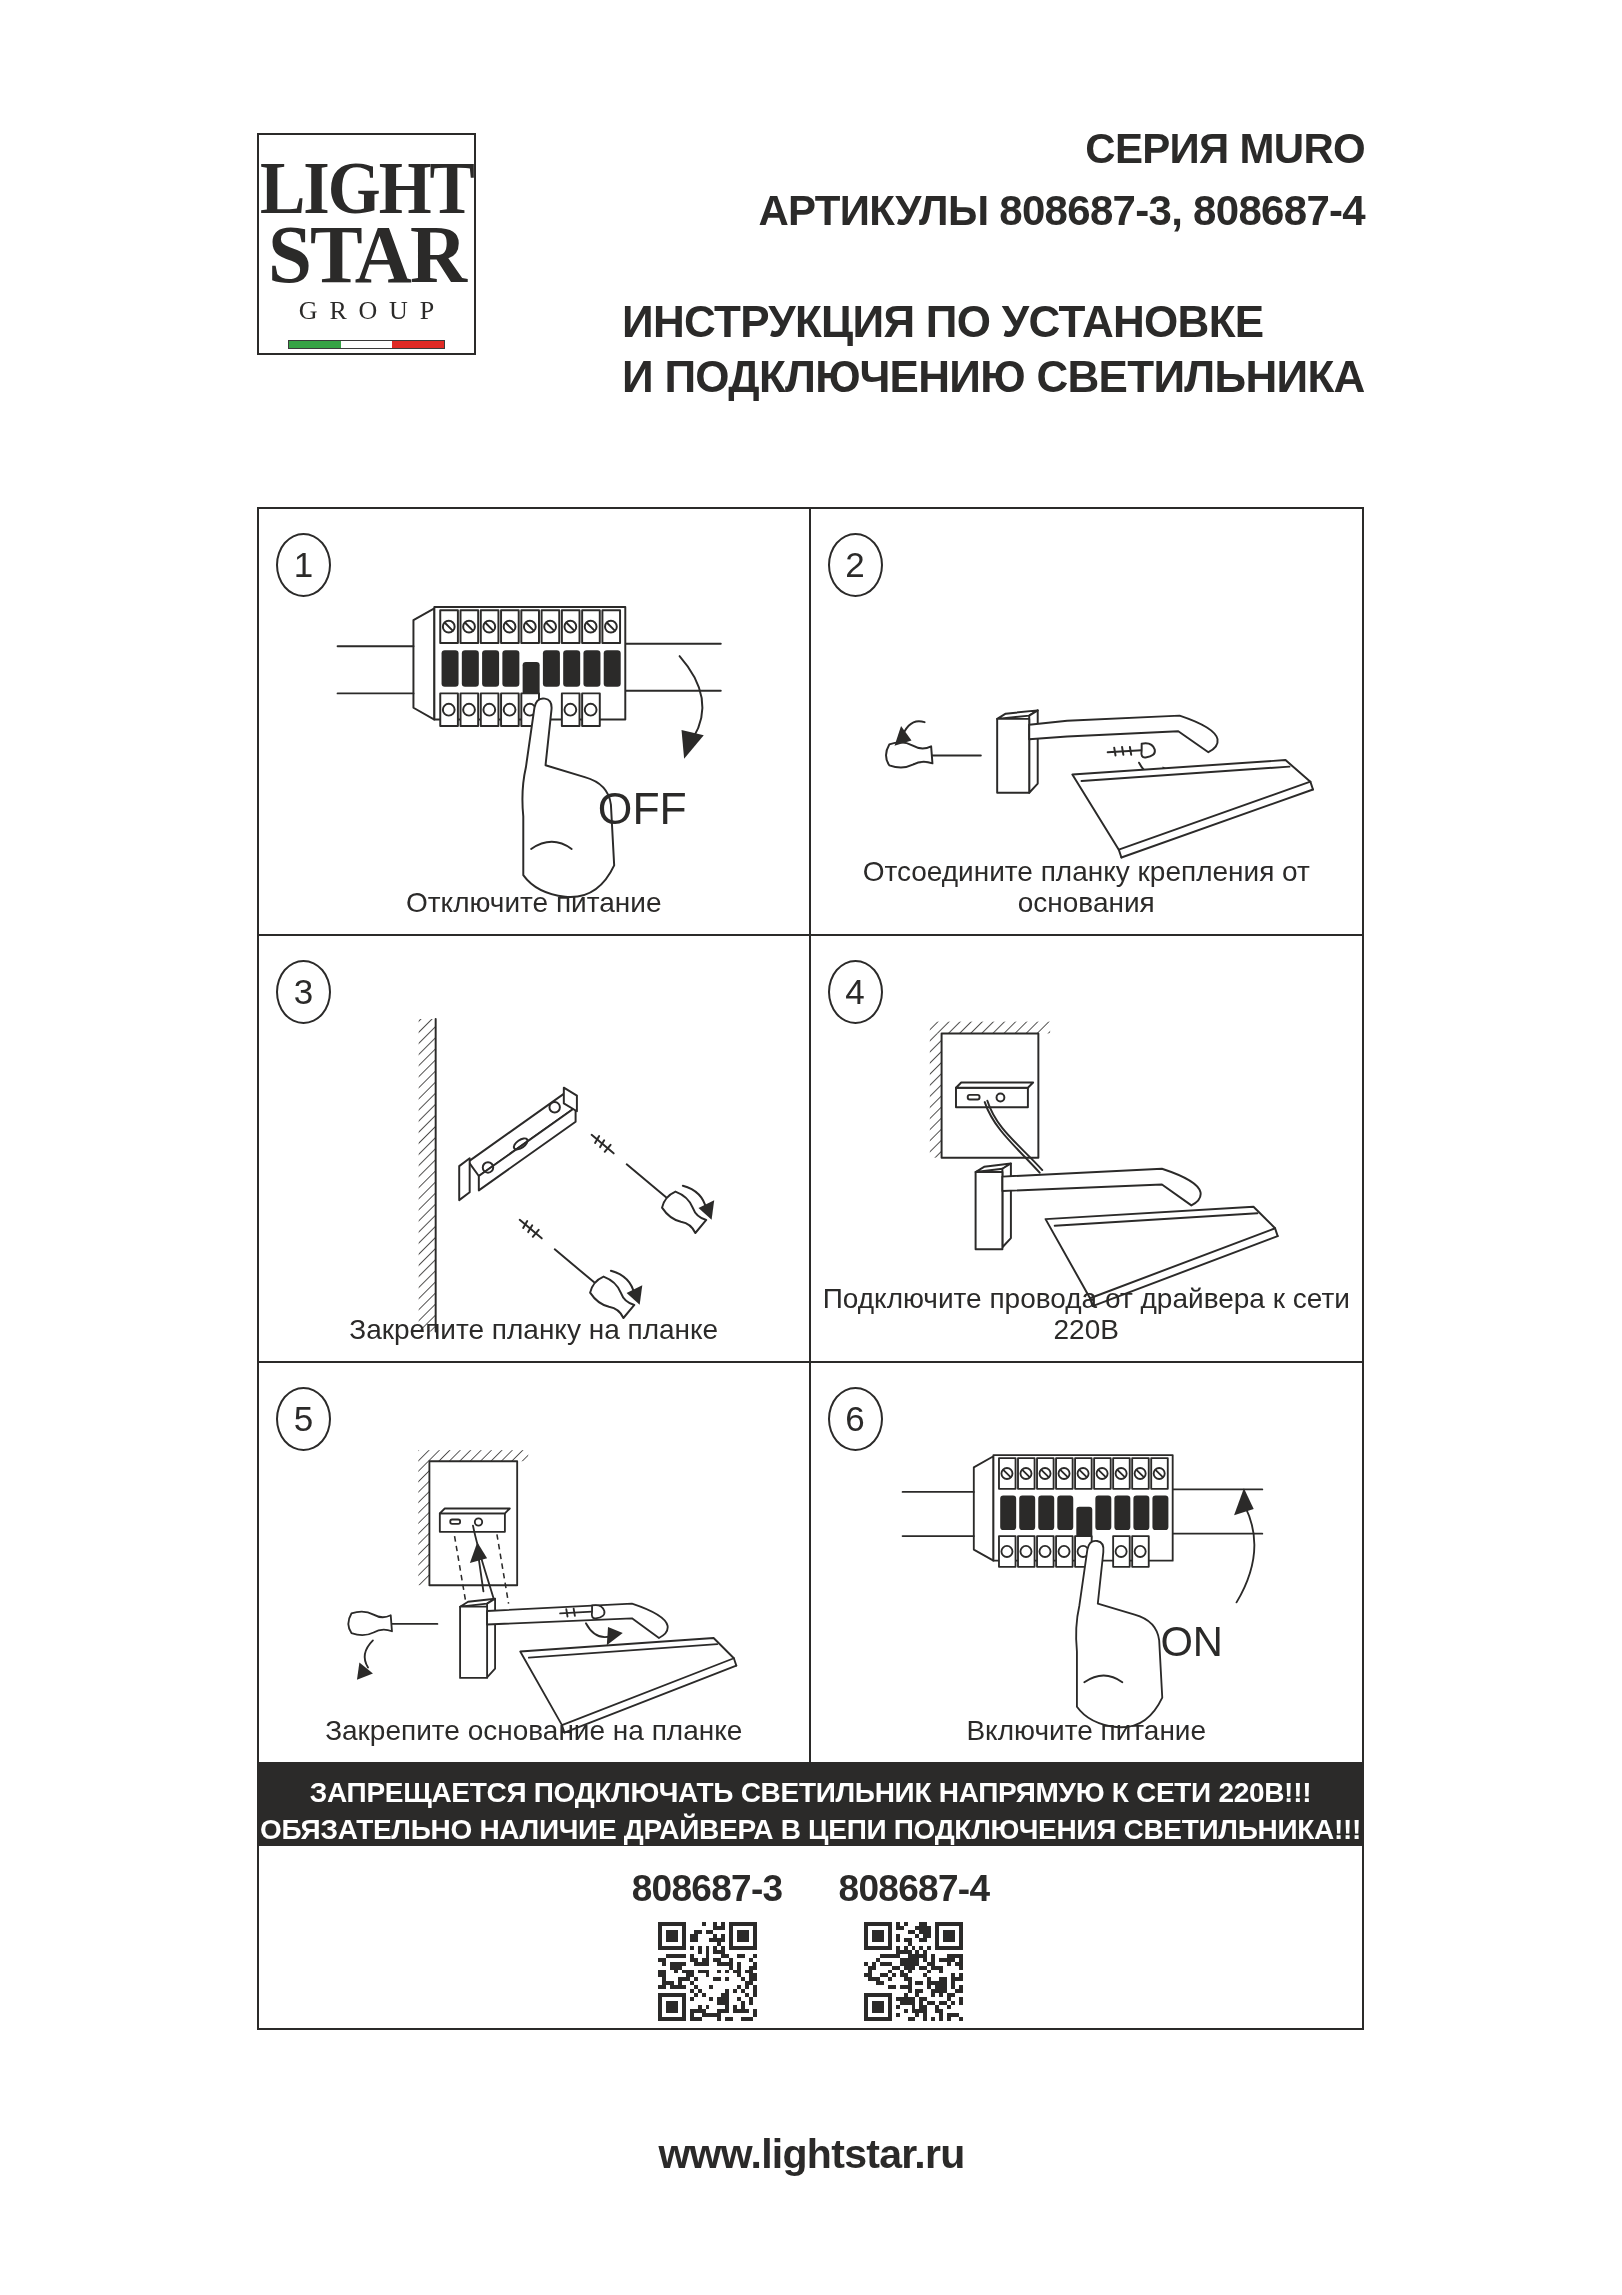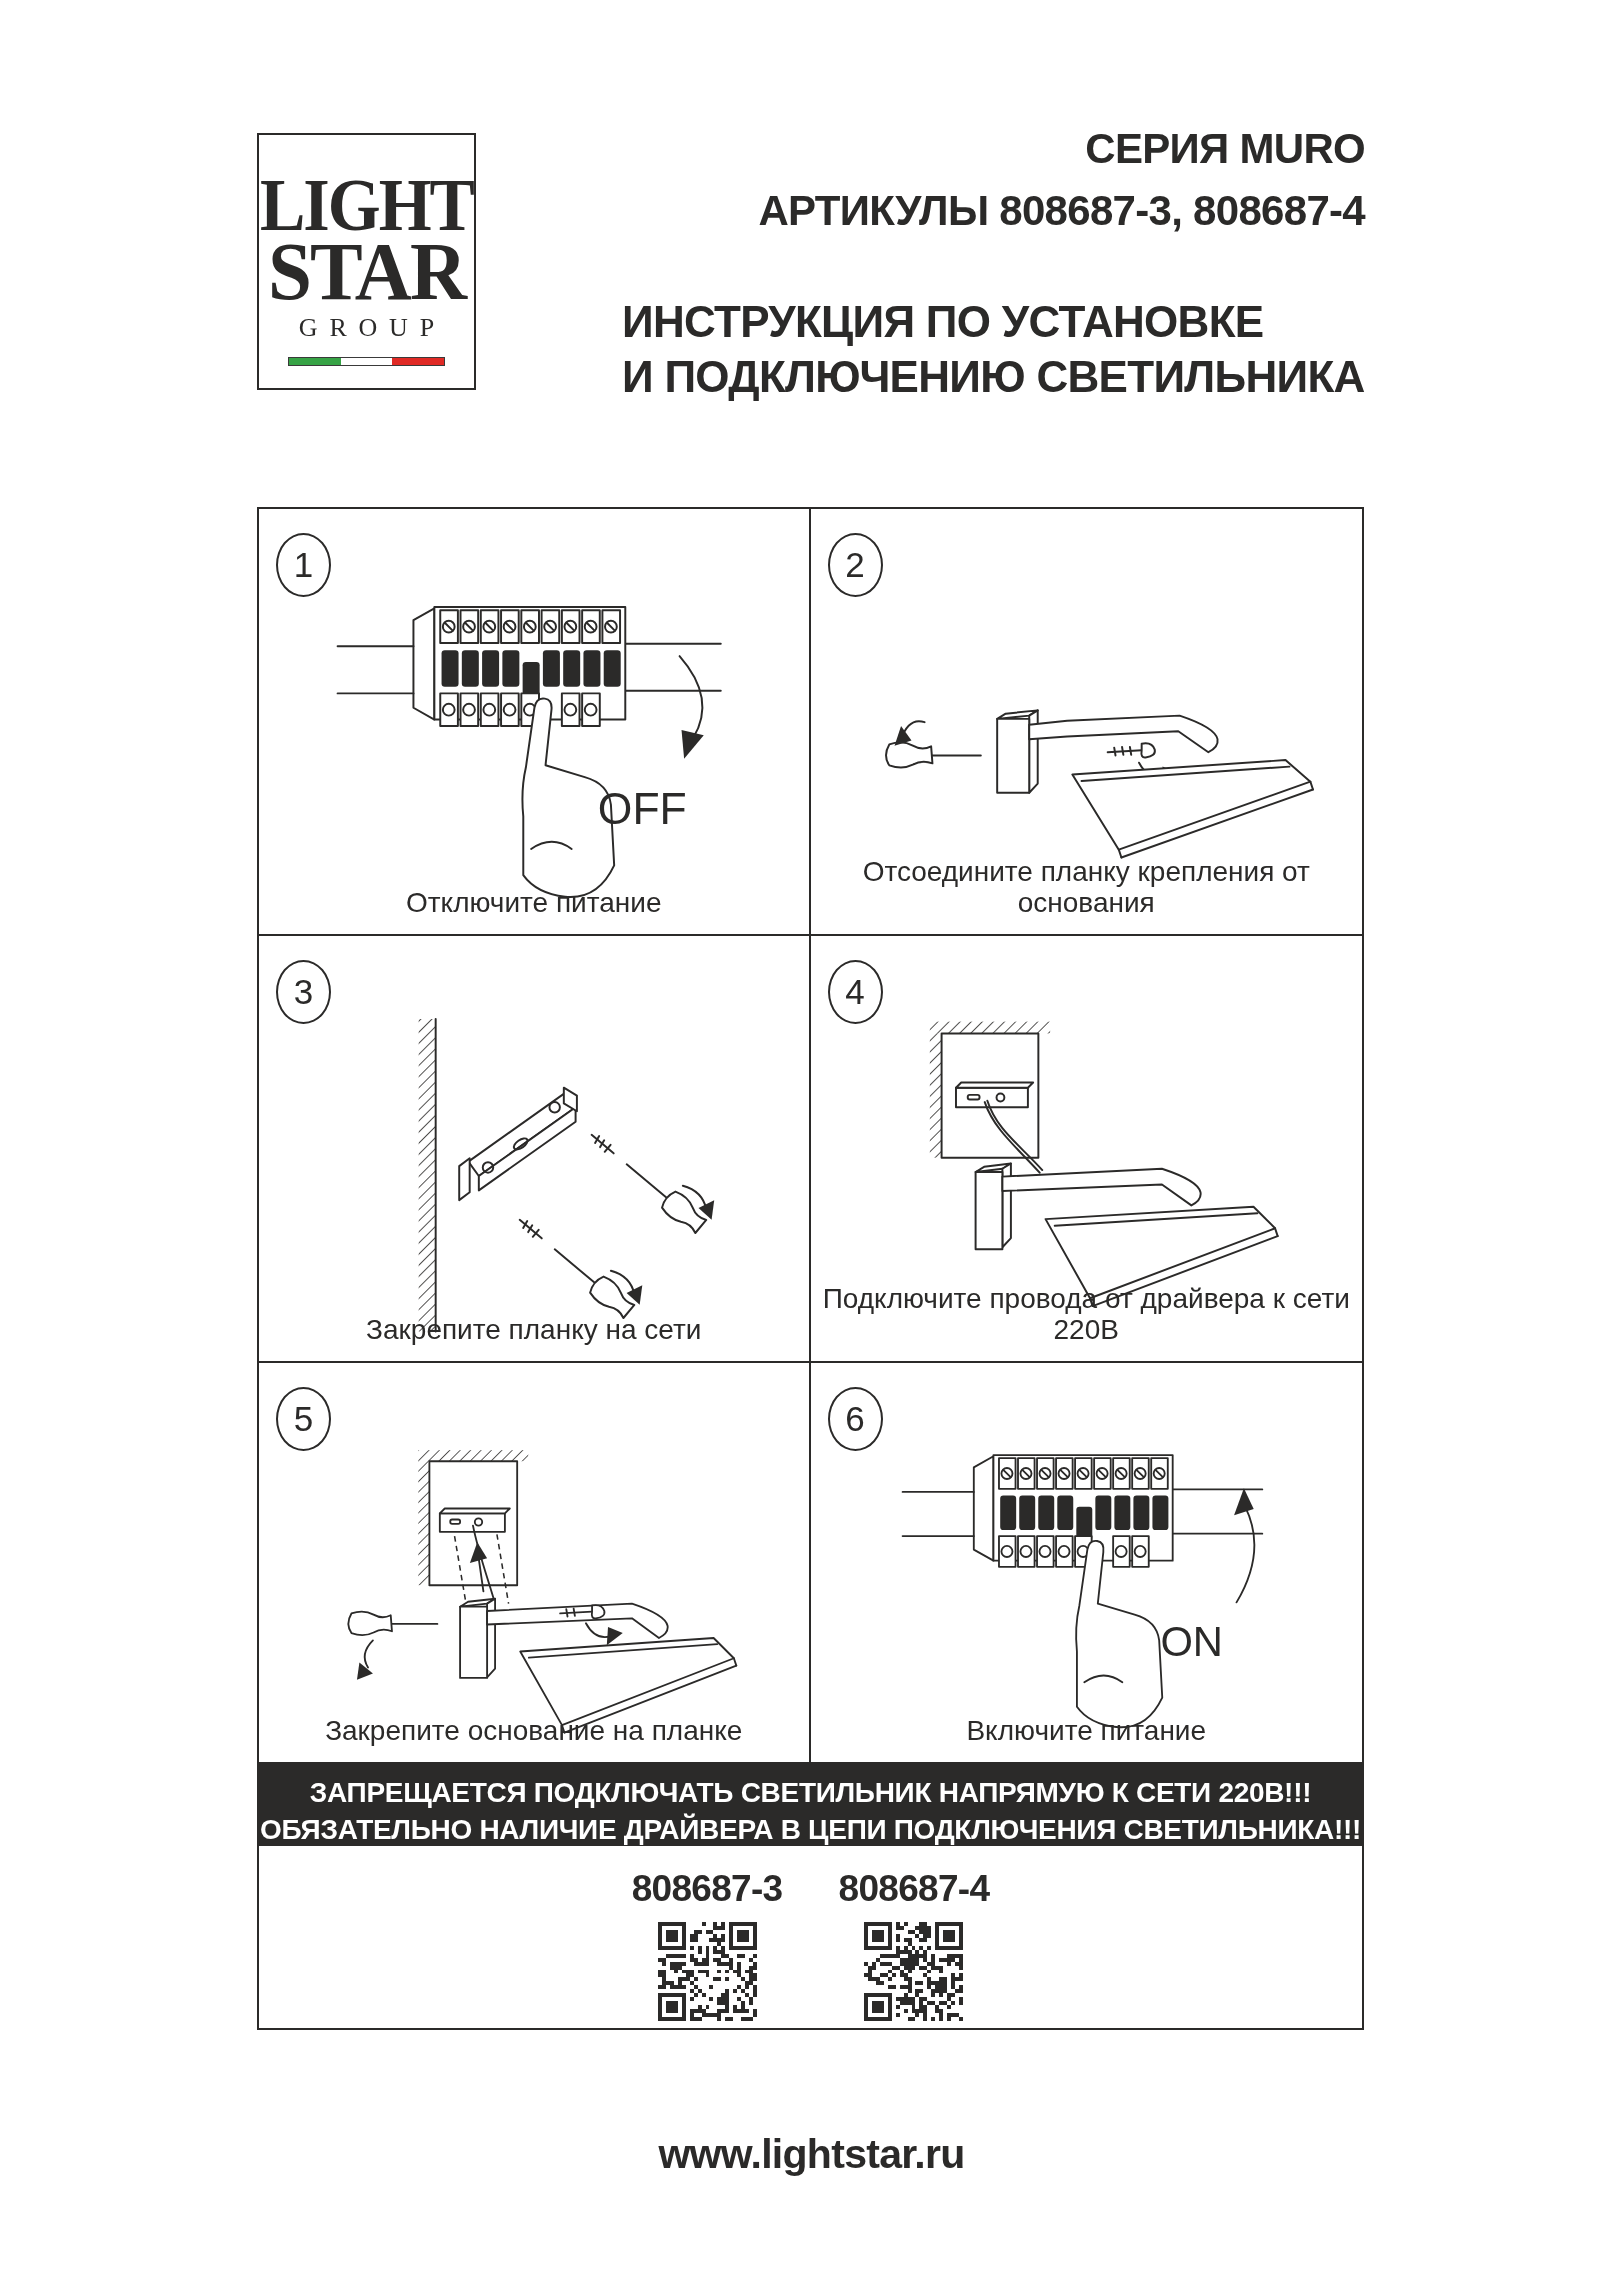--- a/index.html
+++ b/index.html
@@ -6,21 +6,21 @@
     --ink:#2b2a29;
   }
   *{box-sizing:border-box;}
   html,body{margin:0;padding:0;}
   body{
     width:1623px;height:2295px;position:relative;background:#ffffff;
     font-family:"Liberation Sans",sans-serif;color:var(--ink);
   }
   
   .logo-box{
-    position:absolute;left:257px;top:133px;width:219px;height:257px;
+    position:absolute;left:257px;top:133px;width:219px;height:222px;
     border:2px solid var(--ink);display:flex;flex-direction:column;
     align-items:center;justify-content:center;padding-top:19.6px;
   }
   .logo-light{
     font-family:"Liberation Serif",serif;font-weight:bold;font-size:68px;
     line-height:.88;letter-spacing:-2px;transform:scaleY(1.08);
   }
   .logo-star{
     font-family:"Liberation Serif",serif;font-weight:bold;font-size:79px;
     line-height:.92;letter-spacing:-2px;transform:scaleY(1.05);
@@ -274,21 +274,21 @@
           <line class="ln" x1="-62" y1="0" x2="-18" y2="0" stroke-width="3"></line>
           <line class="ln" x1="-52" y1="-6" x2="-50" y2="6" stroke-width="2"></line>
           <line class="ln" x1="-42" y1="-6" x2="-40" y2="6" stroke-width="2"></line>
           <line class="ln" x1="-30" y1="-7" x2="-30" y2="7" stroke-width="2.5"></line>
           <line class="ln" x1="8" y1="0" x2="92" y2="0" stroke-width="4"></line>
           <path class="lnw" d="M 92,-16 Q 112,-23 128,-14 Q 142,-6 156,-13 L 156,13 Q 142,6 128,14 Q 112,22 92,16 Q 84,0 92,-16 Z"></path>
         </g>
         <path class="ln" d="M 538,512 Q 568,520 574,548"></path>
         <polygon class="blk" points="562,546 582,564 586,534"></polygon>
       </svg>
-      <div class="caption">Закрепите планку на сети</div>
+      <div class="caption">Закрепите планку на планке</div>
     </div>
 
     <div class="cell">
       <div class="badge">
           <span>4</span>
         </div>
       <svg class="illu" viewBox="0 0 840 650" preserveAspectRatio="xMidYMid meet">
 
         <rect x="180" y="131" width="184" height="18" fill="url(#hatch)"></rect>
         <rect x="180" y="149" width="18" height="190" fill="url(#hatch)"></rect>

